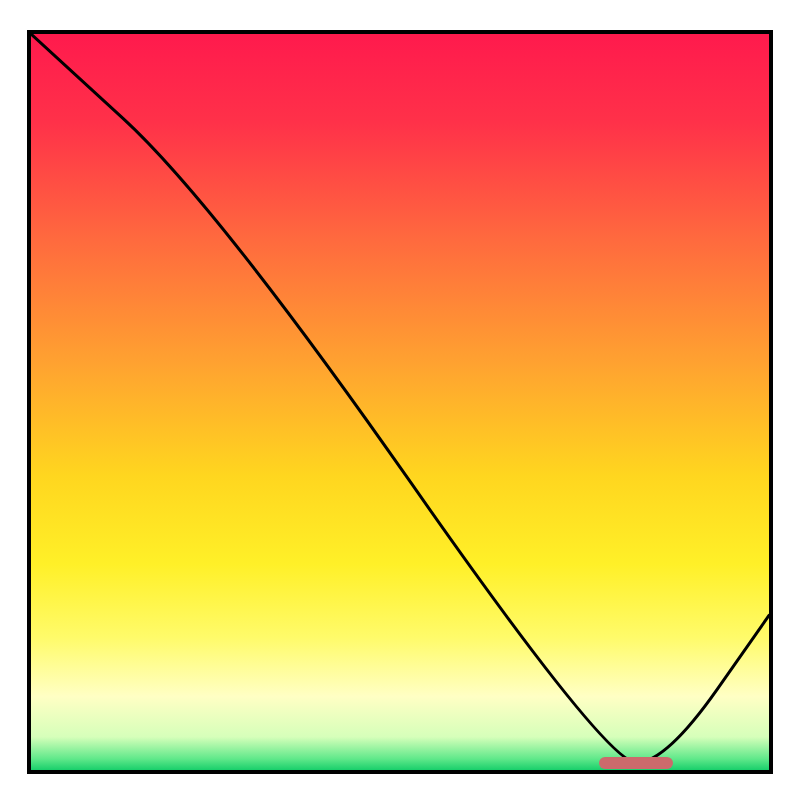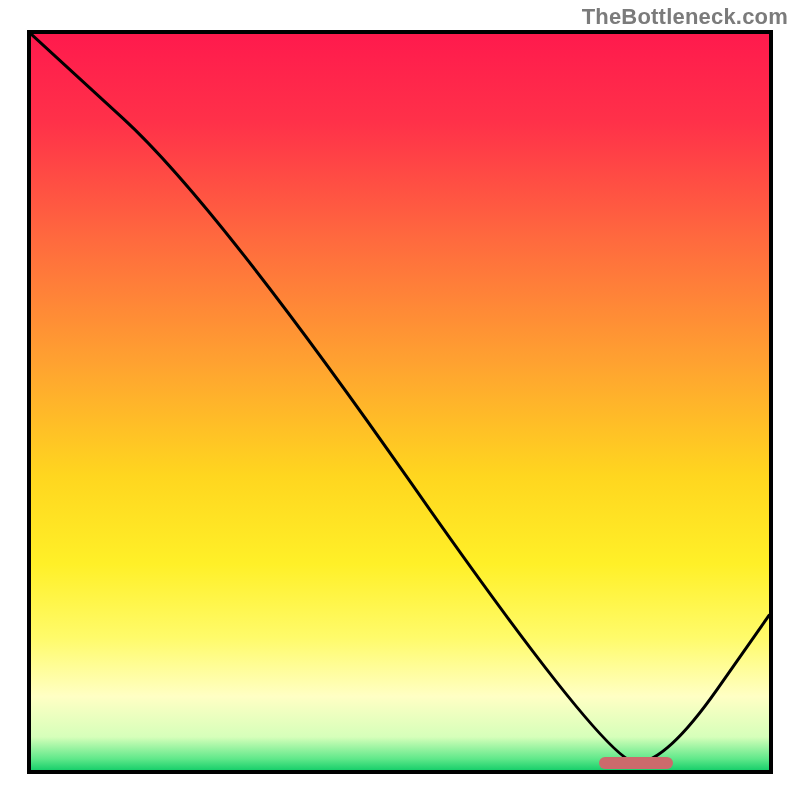--- a/index.html
+++ b/index.html
@@ -47,21 +47,20 @@
     height: 12px;
     background: #cc6a6c;
     border-radius: 6px;
   }
 </style>
 </head>
 <body>
 
 <div class="frame">
 
-  <div class="watermark">TheBottleneck.com</div>
 
   <div class="plot-outer">
     <svg class="plot-svg" viewBox="0 0 738 736" preserveAspectRatio="none">
       <defs>
         <linearGradient id="bg-grad" x1="0" y1="0" x2="0" y2="1">
         <stop offset="0%" stop-color="#ff1a4d"></stop>
             <stop offset="12%" stop-color="#ff3149"></stop>
             <stop offset="28.000000000000004%" stop-color="#ff6a3e"></stop>
             <stop offset="45%" stop-color="#ffa330"></stop>
             <stop offset="60%" stop-color="#ffd61f"></stop>

